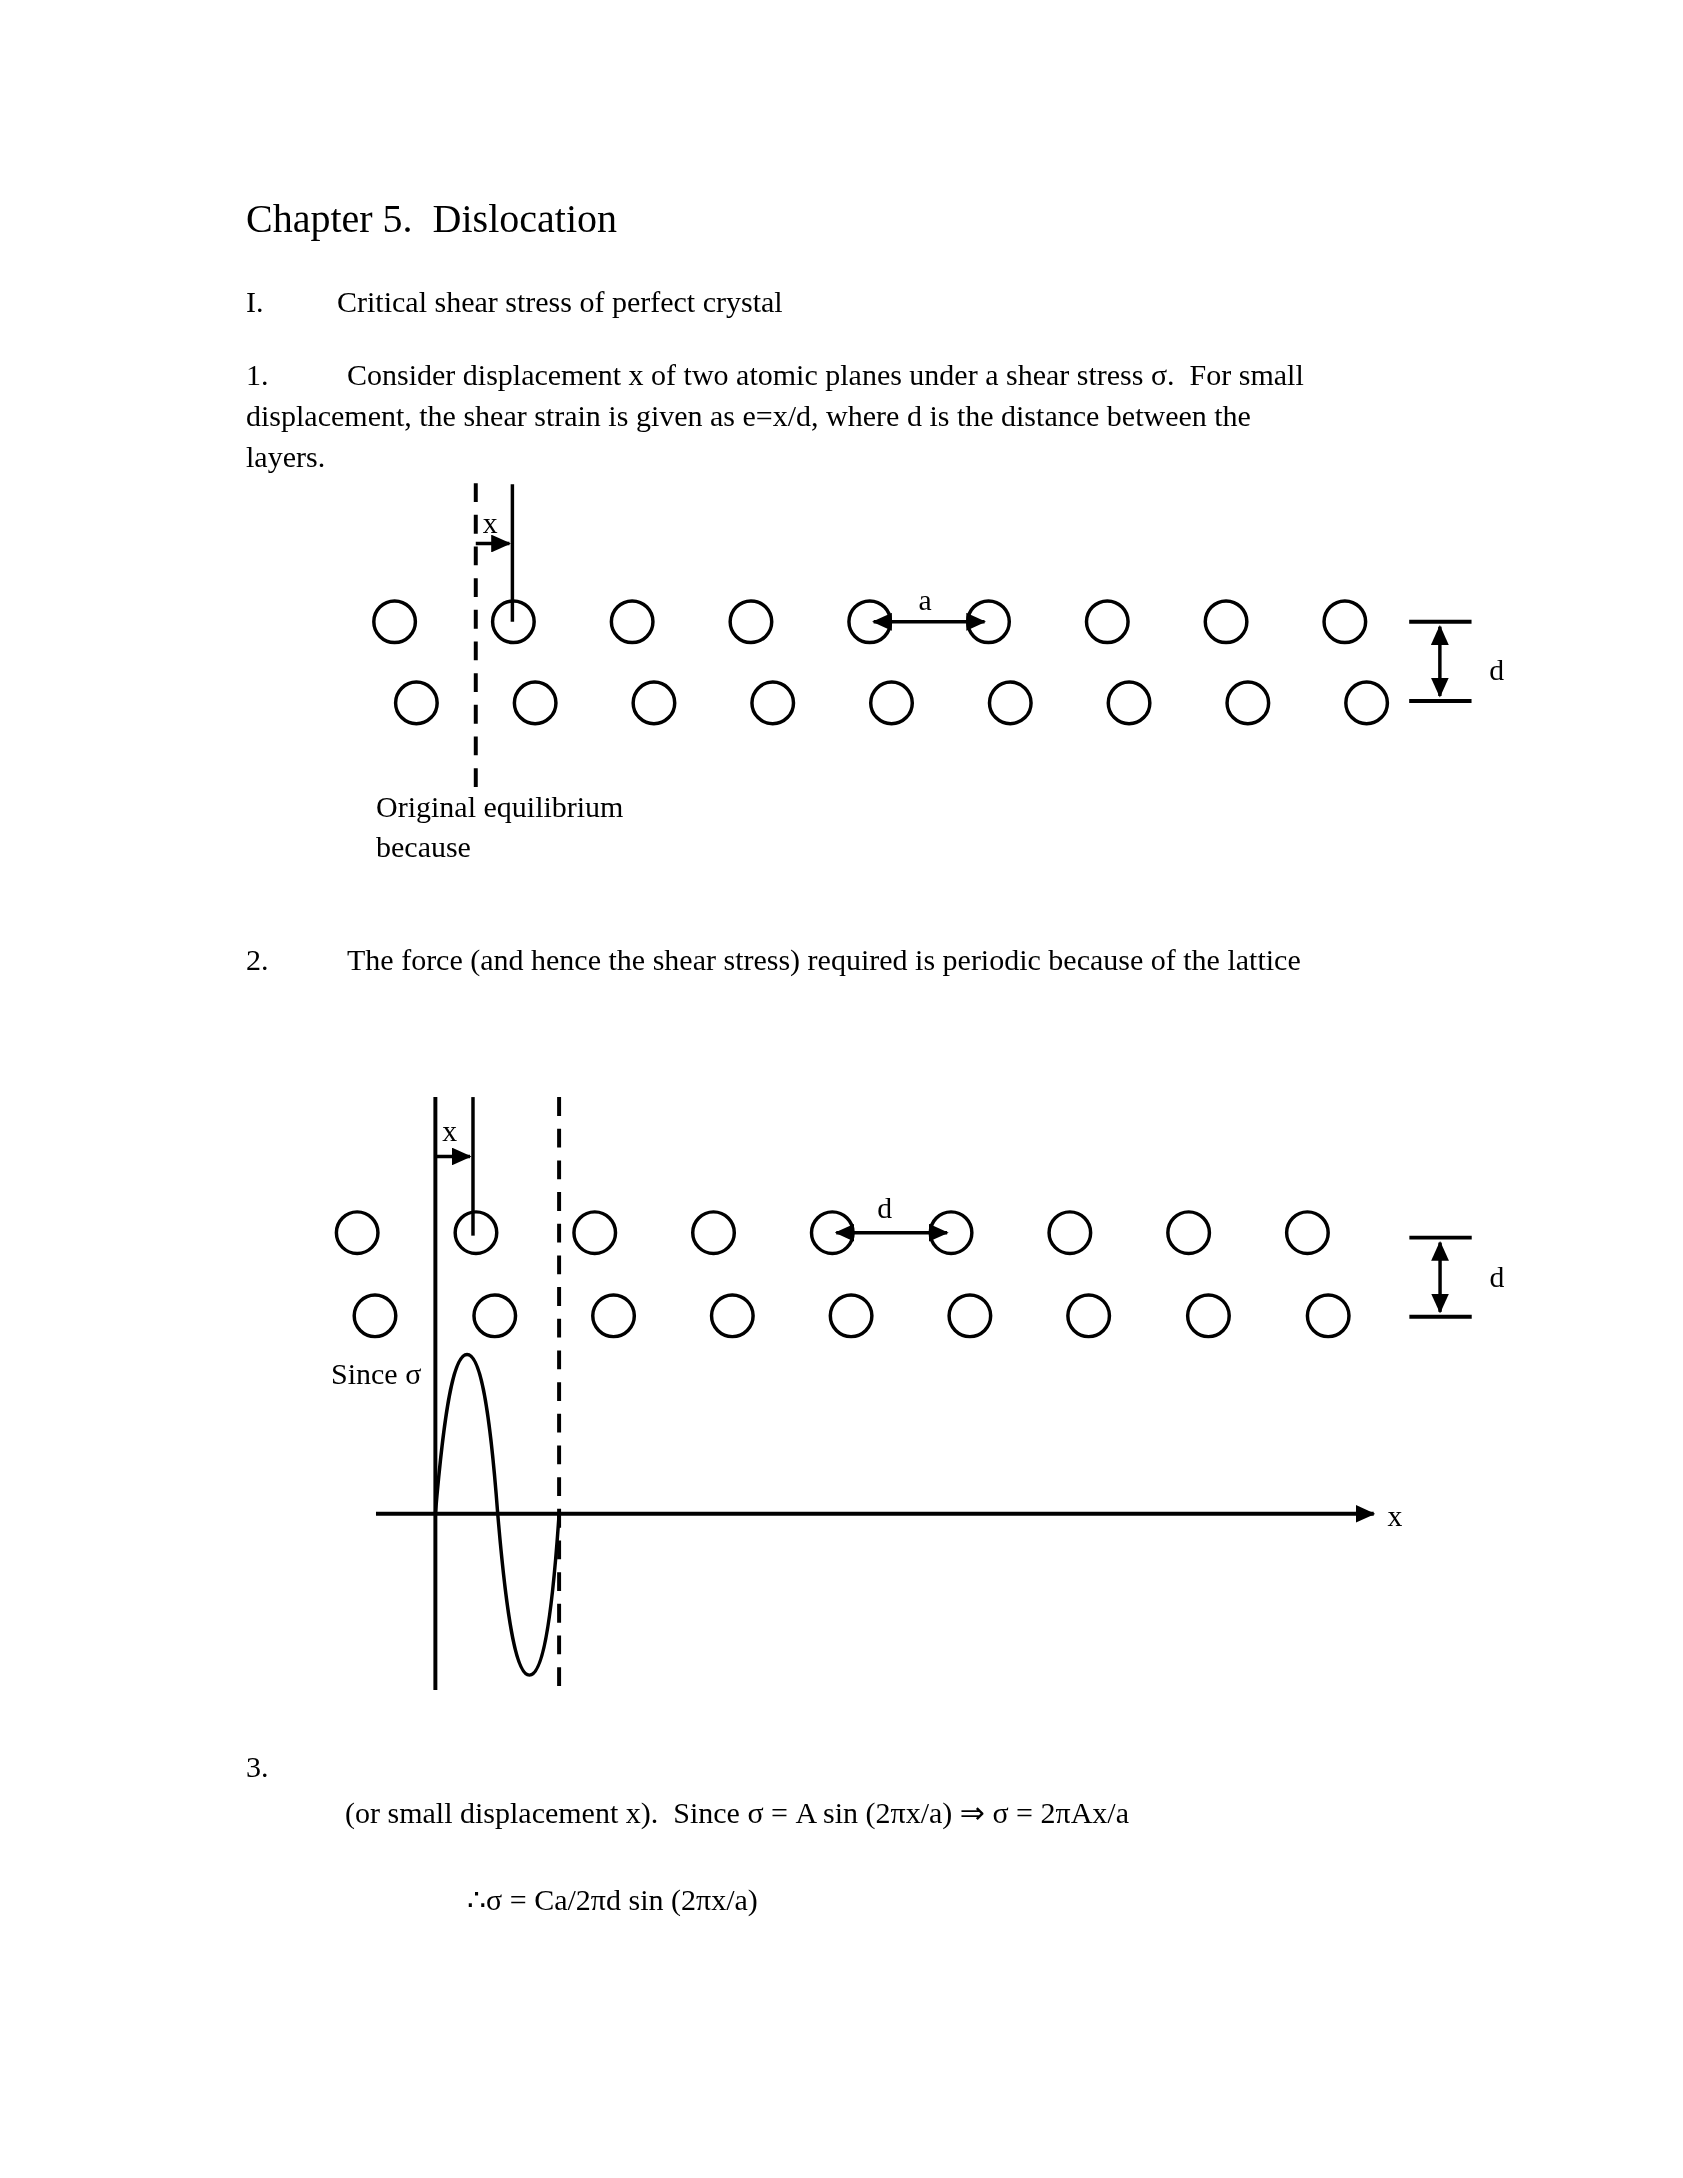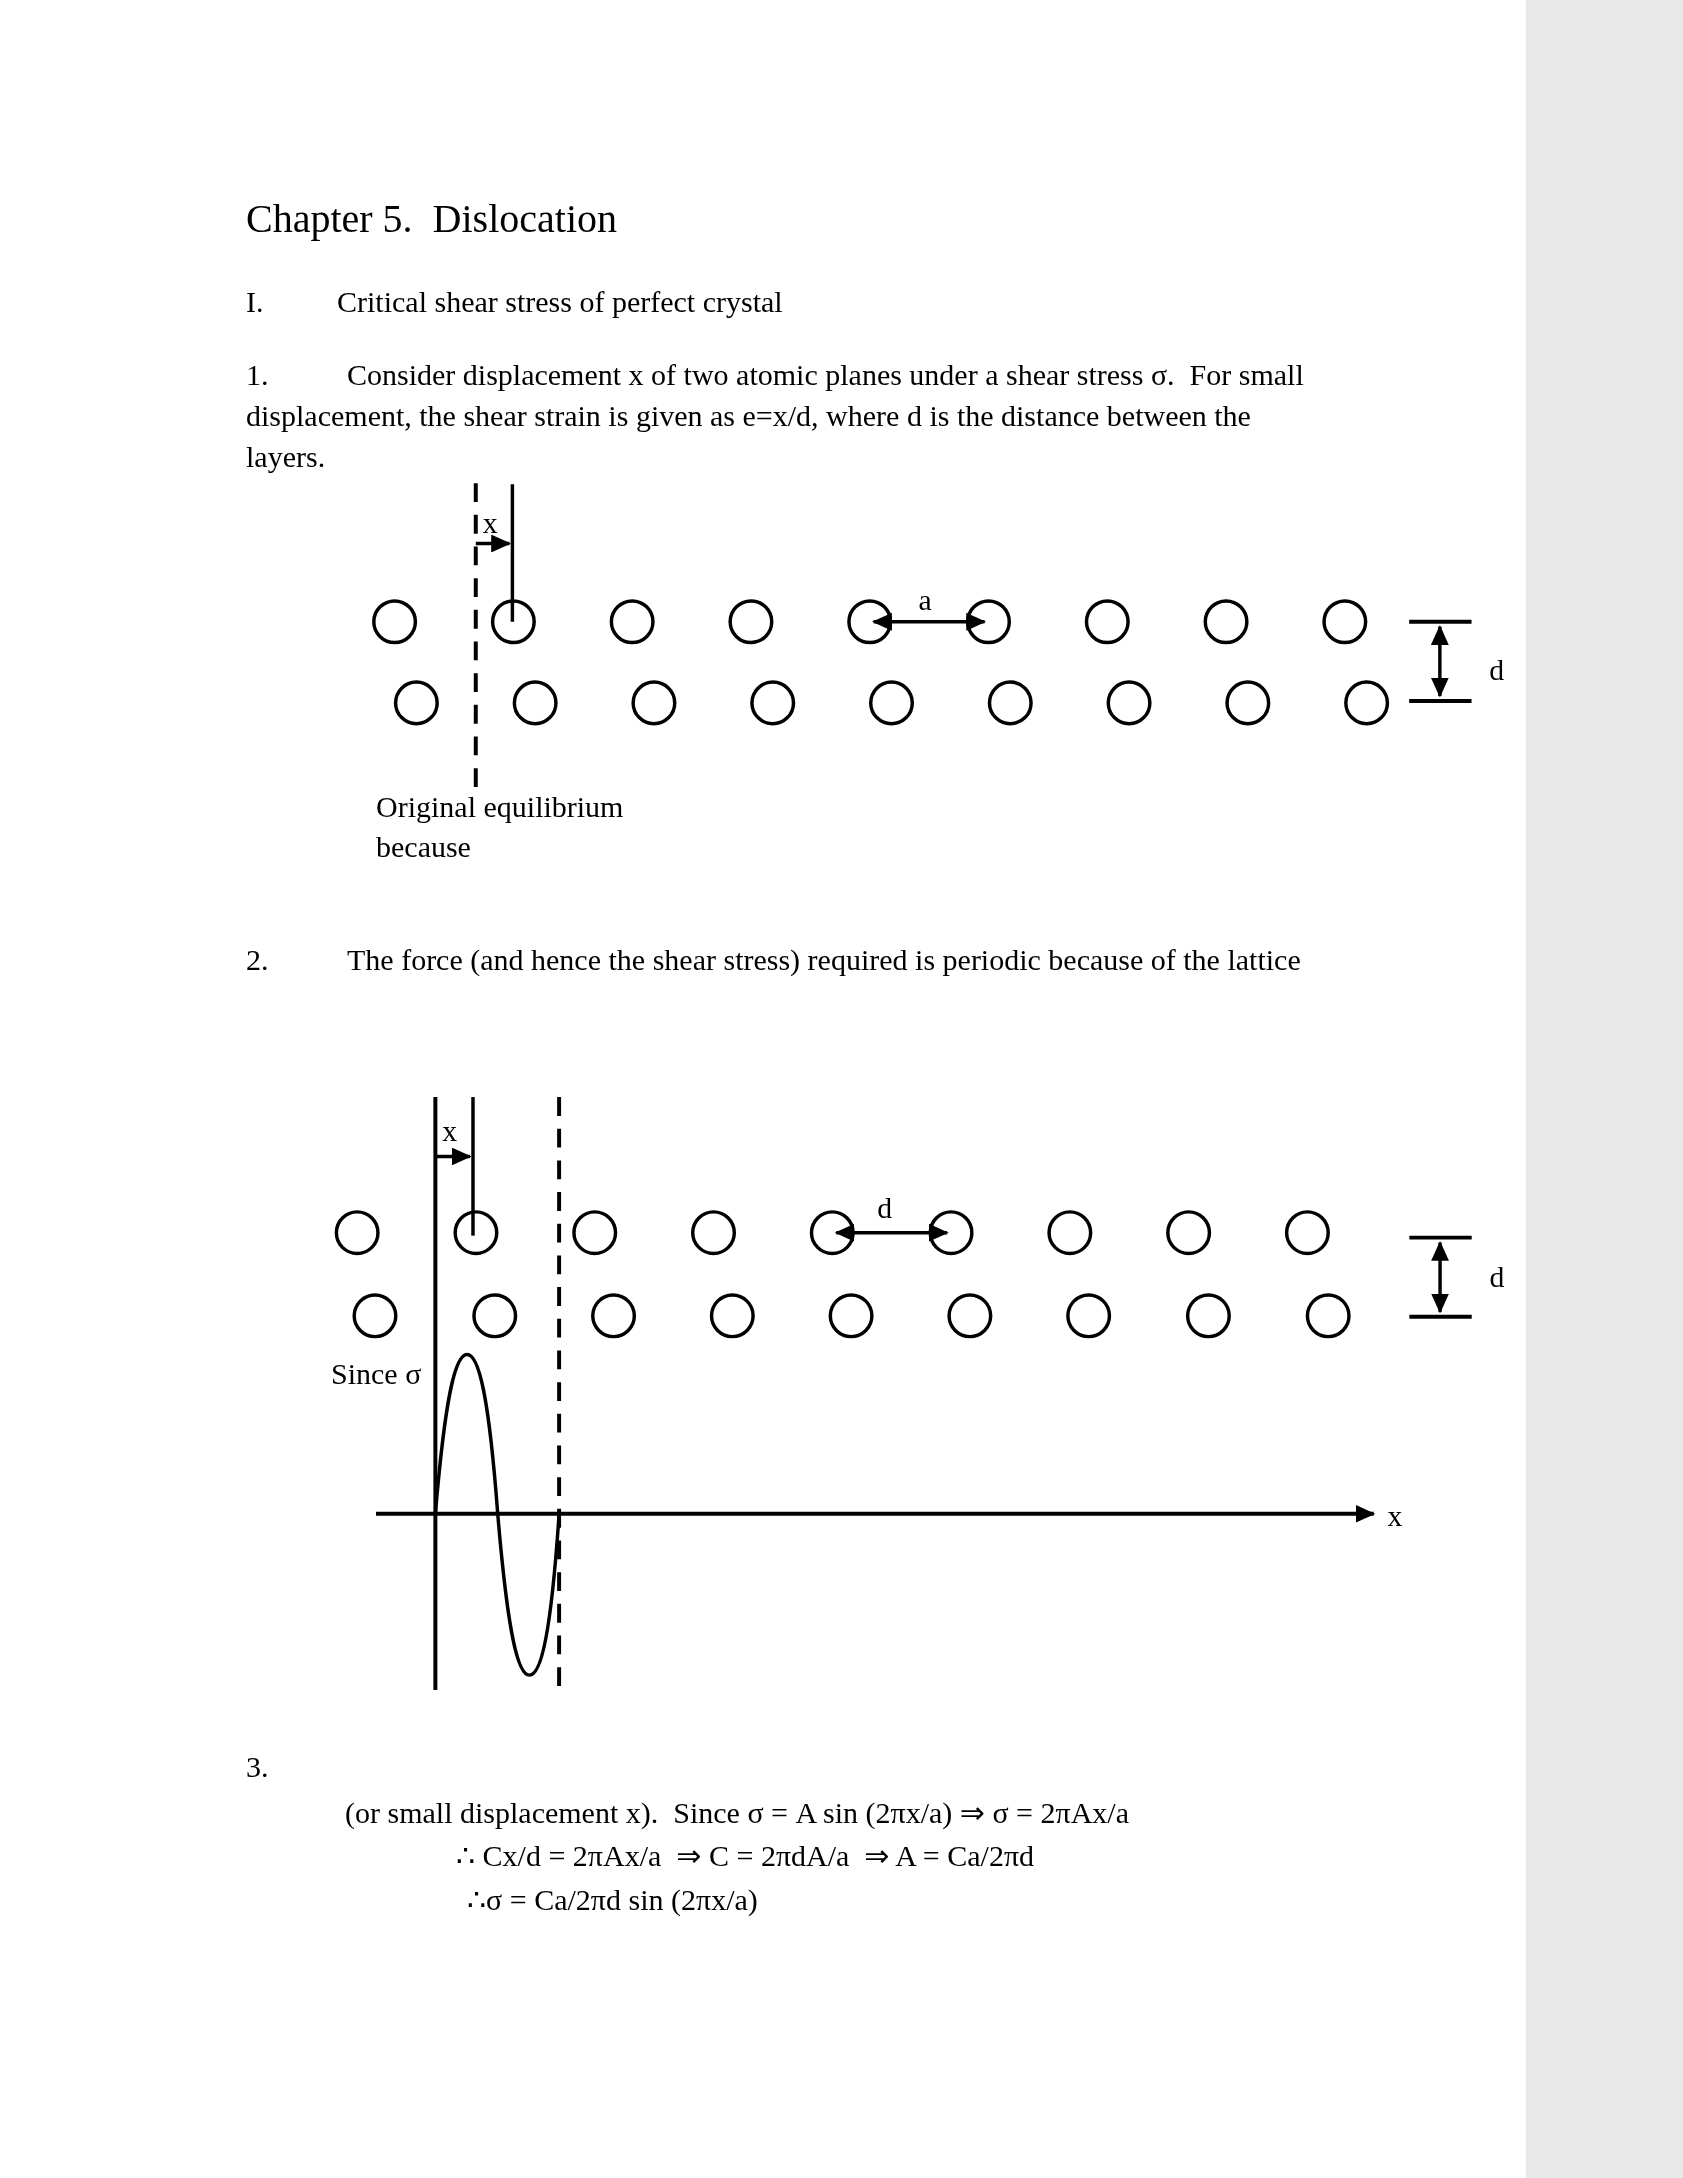--- a/index.html
+++ b/index.html
@@ -1,18 +1,18 @@
 <!DOCTYPE html>
 <html><head>
 <meta charset="utf-8">
 <style>
   html,body{margin:0;padding:0;background:#e8e8e8;}
   .page{
     position:relative;
-    width:1526px;height:2178px;
+    width:1683px;height:2178px;
     background:#ffffff;
     font-family:"Liberation Serif", serif;
     color:#000;
     overflow:hidden;
   }
   .t{
     position:absolute;
     font-size:30px;
     line-height:1.15;
     white-space:pre;
@@ -145,17 +145,16 @@
     <line class="stroke" x1="100" y1="429" x2="1108" y2="429" stroke-width="4" marker-end="url(#ah)"></line>
     <text x="1122" y="441">x</text>
 
     <path class="stroke" stroke-width="3.5" d="M 160,429 C 170,310 180,268 192,268 C 204,268 214,310 223,429 C 233,548 243,592 255,592 C 267,592 277,548 285,429"></path>
   </svg>
 
   <div class="t" style="left:331px;top:1357px">Since σ</div>
 
   <div class="t" style="left:246px;top:1750px">3.</div>
   <div class="t" style="left:345px;top:1796px">(or small displacement x).&nbsp; Since σ = A sin (2πx/a) ⇒ σ = 2πAx/a</div>
-  <div class="t" style="left:456px;top:1839px">∴ Cx/d = 2πAx/a&nbsp; ⇒ C = 2πdA/a&nbsp; ⇒ A = Ca/2πd</div>
   <div class="t" style="left:467px;top:1883px">∴σ = Ca/2πd sin (2πx/a)</div>
 
 </div>
 
 
 </body></html>

